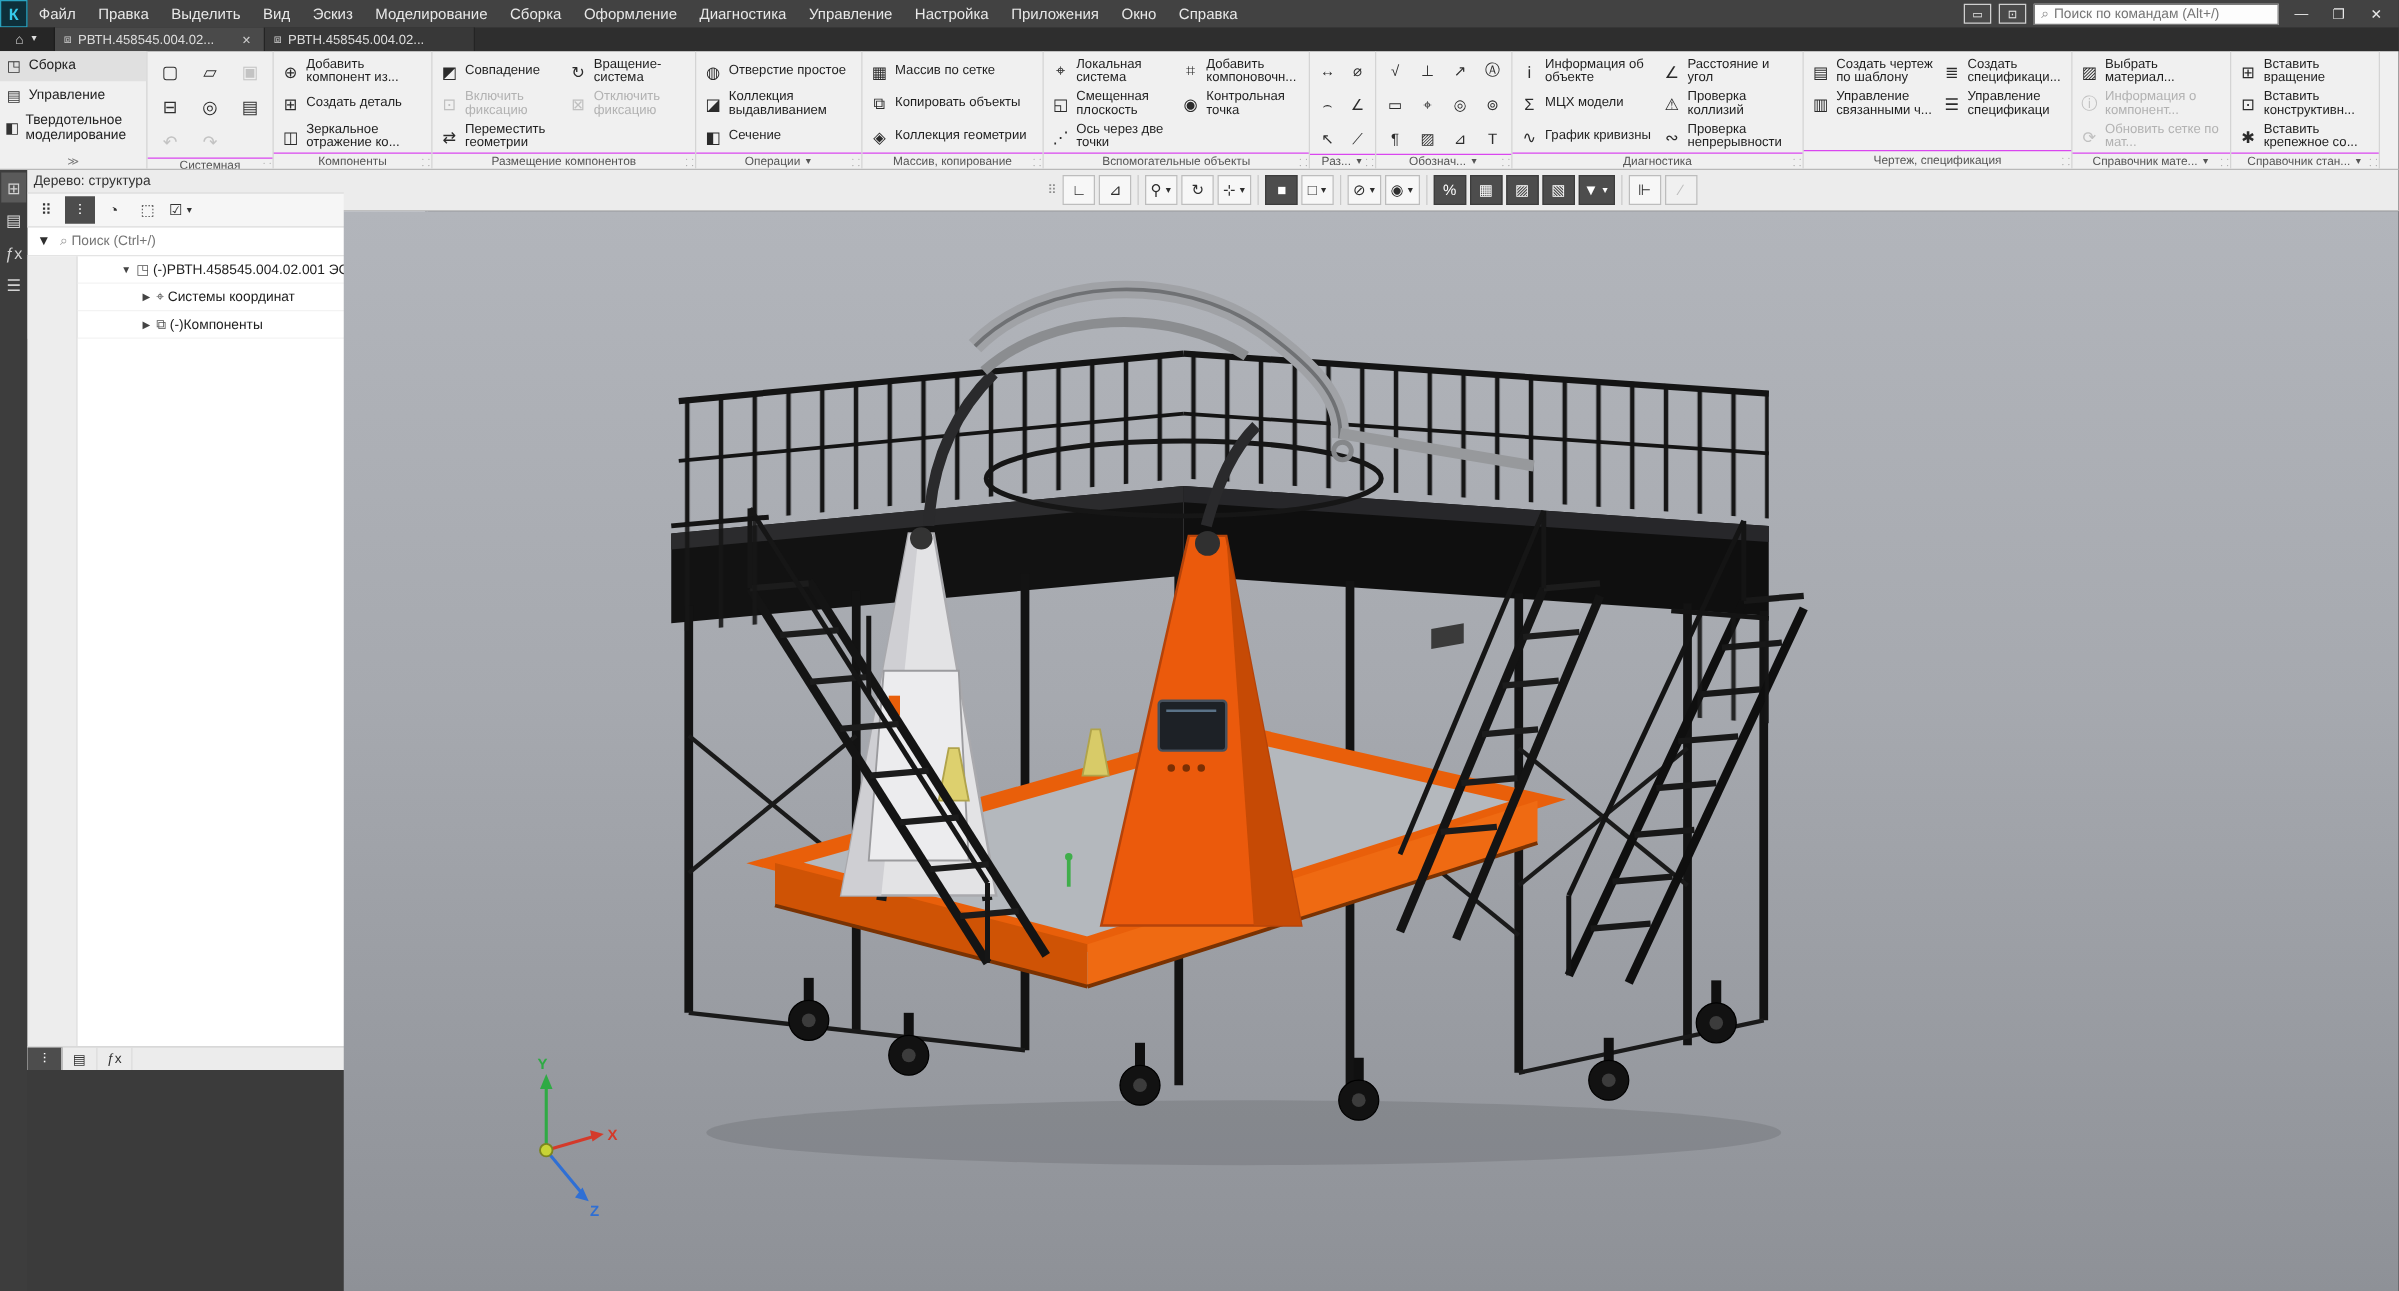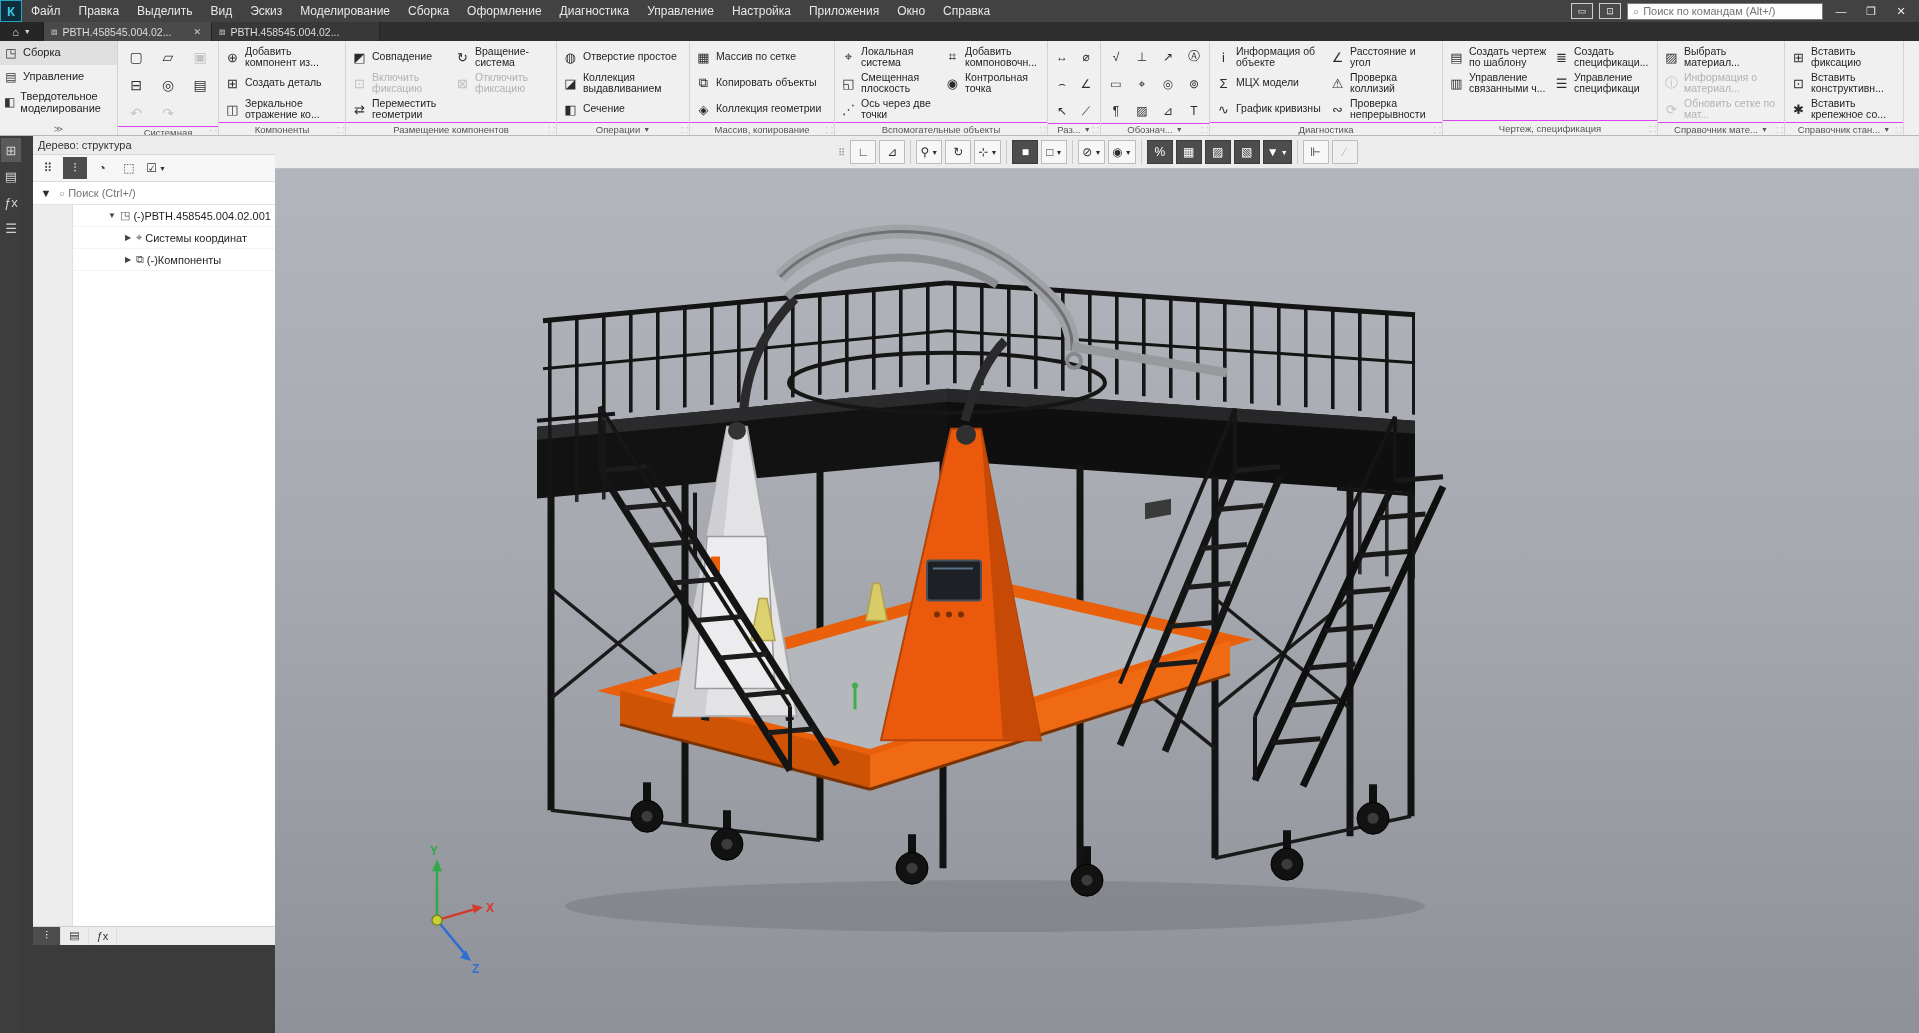--- a/index.html
+++ b/index.html
@@ -72,21 +72,21 @@
   .trow { height:22px; display:flex; align-items:stretch; font-size:11px; color:#1e1e1e; border-bottom:1px solid #f3f3f3; }
   .tgutter { width:40px; flex:0 0 auto; background:#ededed; border-right:1px solid #e0e0e0; display:flex; align-items:center; gap:4px; padding:0 3px; font-size:11px; color:#333; }
   .tcontent { display:flex; align-items:center; gap:3px; white-space:nowrap; overflow:hidden; }
   .texp { width:10px; font-size:8px; color:#444; text-align:center; }
   .tico { font-size:11px; color:#555; }
   .trow-gcol { position:absolute; left:0; top:0; bottom:0; width:40px; background:#ededed; border-right:1px solid #e0e0e0; }
   .tbottom { height:19px; background:#ececec; border-top:1px solid #cfcfcf; display:flex; align-items:stretch; margin-top:auto; }
   .tbtab { width:28px; display:flex; align-items:center; justify-content:center; font-size:11px; color:#333; border-right:1px solid #dcdcdc; }
   .tbtab.active { background:#4d4d4d; color:#fff; }
   .belowtree { flex:1; background:#3b3b3b; }
-  .leftcol-inner { flex:1; display:flex; flex-direction:column;margin-left:11px; }
+  .leftcol-inner { flex:1; display:flex; flex-direction:row; }
 
   
   .viewport { flex:1 1 auto; position:relative; min-width:0; display:flex; flex-direction:column; }
   .vtoolbar { height:33px; background:#ececec; border-bottom:1px solid #bfbfbf; display:flex; align-items:center; gap:3px; padding:0 5px; flex:0 0 auto; }
   .vspacer { width:552px; flex:0 0 auto; }
   .vgrip { color:#8e8e8e; font-size:10px; padding:0 3px; letter-spacing:-1px; }
   .vbtn { height:24px; min-width:26px; padding:0 3px; background:#f7f7f7; border:1px solid #bdbdbd; display:flex; align-items:center; justify-content:center; gap:2px; font-size:12px; color:#2e2e2e; }
   .vbtn .dd { font-size:7px; }
   .vbtn.active { background:#4d4d4d; color:#fff; border-color:#3c3c3c; }
   .vbtn.disabled { color:#bdbdbd; background:#f0f0f0; }
@@ -414,40 +414,40 @@
         </div>
         <div class="rgroup">
           <div class="rbody" style="width: 126px;">
             <div class="rcol" style="width: 120px;">
               <div class="rbtn">
                 <span class="ric">▨</span>
                 <span class="rtx">Выбрать материал...</span>
               </div>
               <div class="rbtn disabled">
                 <span class="ric">ⓘ</span>
-                <span class="rtx">Информация о материал...</span>
+                <span class="rtx">Информация о компонент...</span>
               </div>
               <div class="rbtn disabled">
                 <span class="ric">⟳</span>
                 <span class="rtx">Обновить сетке по мат...</span>
               </div>
             </div>
           </div>
           <div class="rlabel">
             <span>Справочник мате...</span>
             <span class="dd">▼</span>
             <span class="grip">⸬</span>
           </div>
         </div>
         <div class="rgroup">
           <div class="rbody" style="width: 118px;">
             <div class="rcol" style="width: 112px;">
               <div class="rbtn">
                 <span class="ric">⊞</span>
-                <span class="rtx">Вставить фиксацию</span>
+                <span class="rtx">Вставить вращение</span>
               </div>
               <div class="rbtn">
                 <span class="ric">⊡</span>
                 <span class="rtx">Вставить конструктивн...</span>
               </div>
               <div class="rbtn">
                 <span class="ric">✱</span>
                 <span class="rtx">Вставить крепежное со...</span>
               </div>
             </div>

